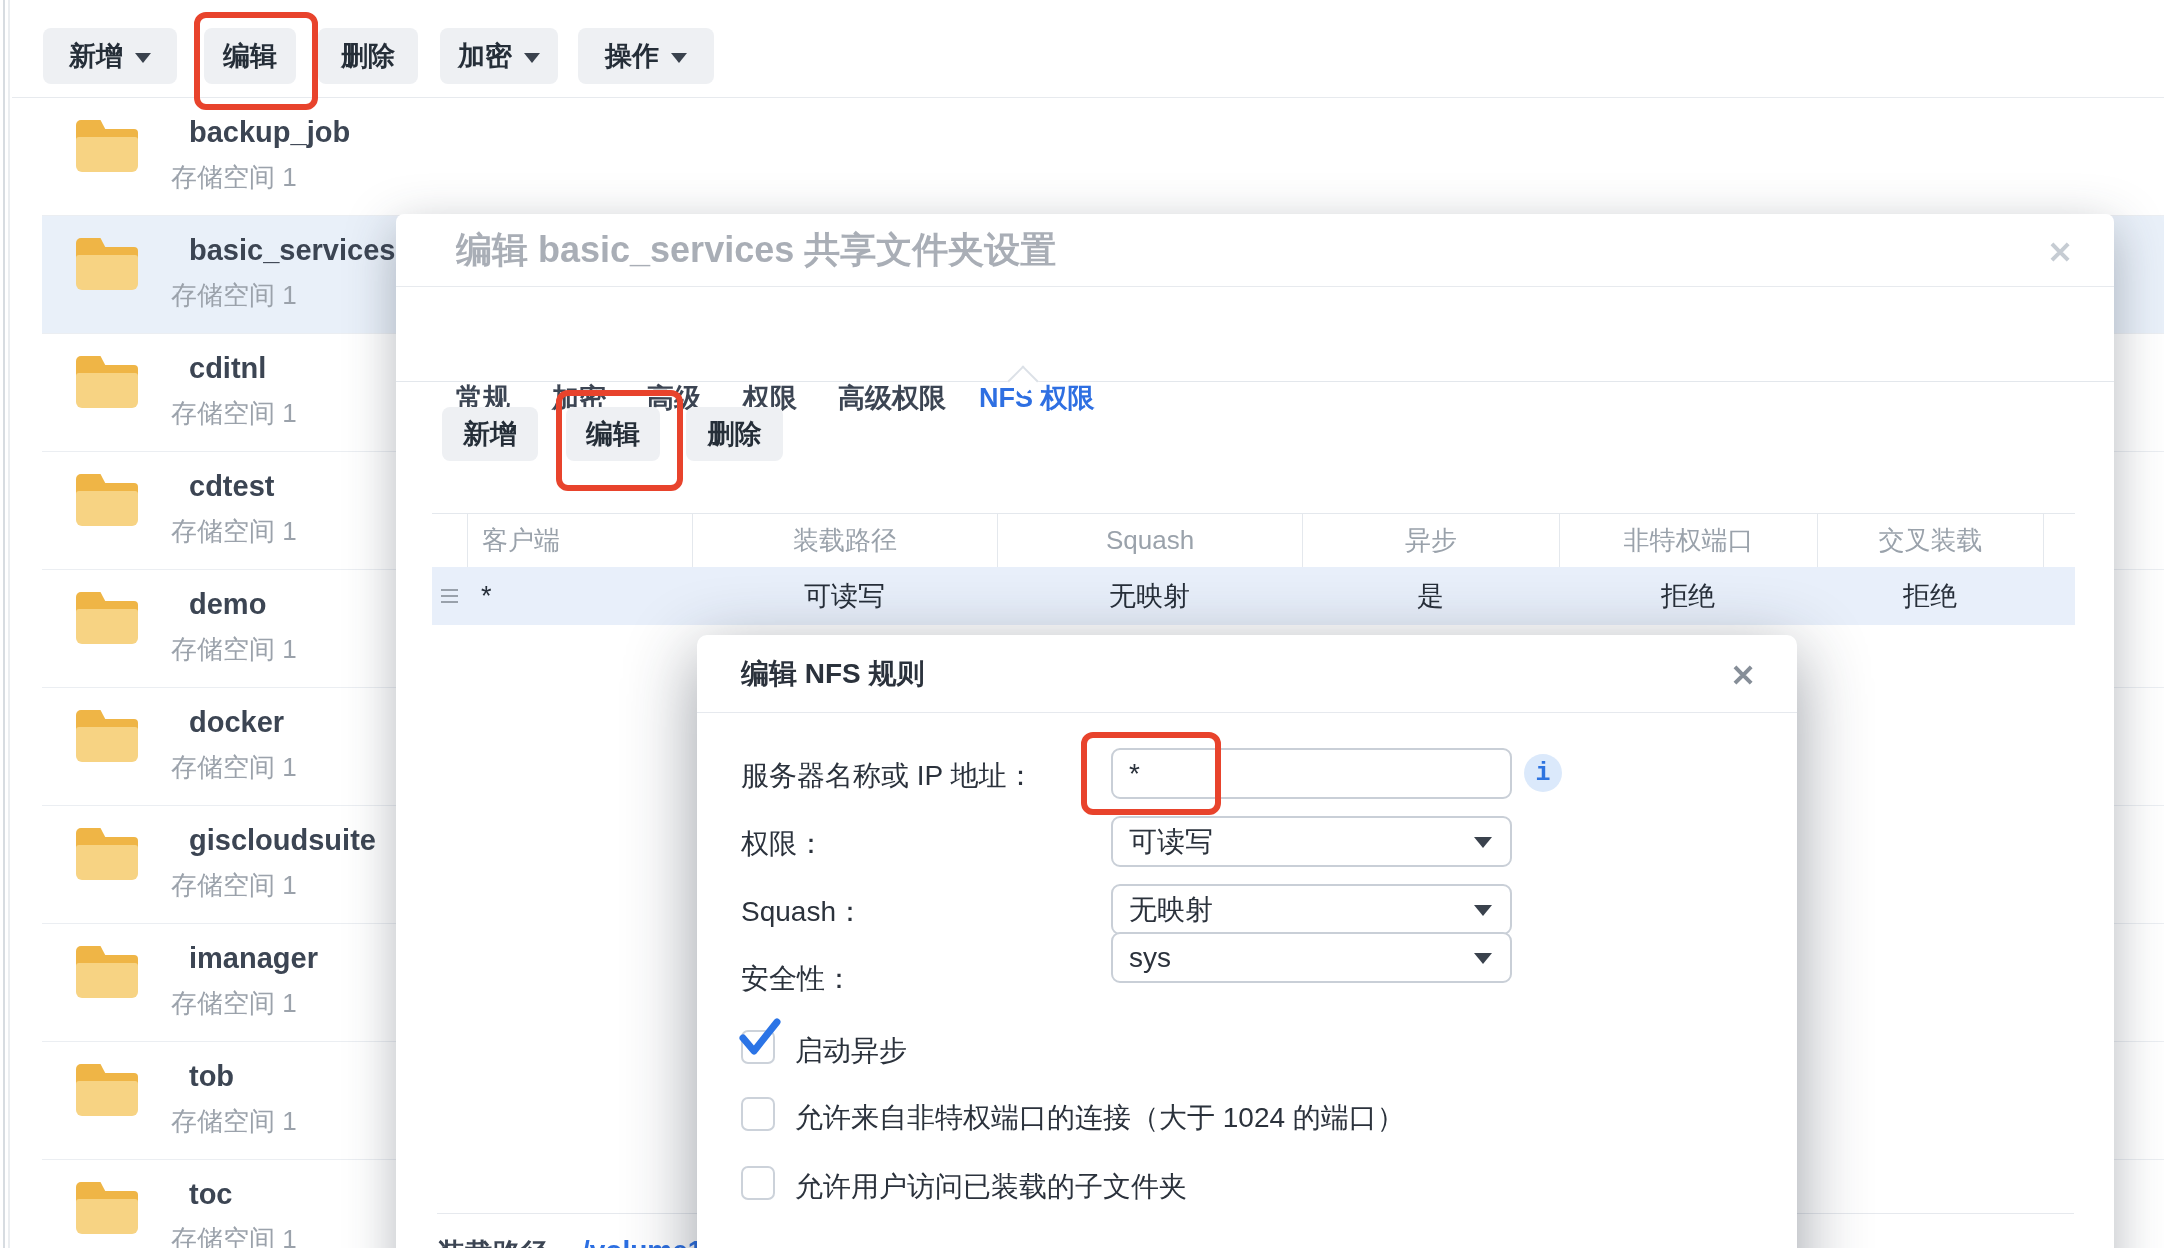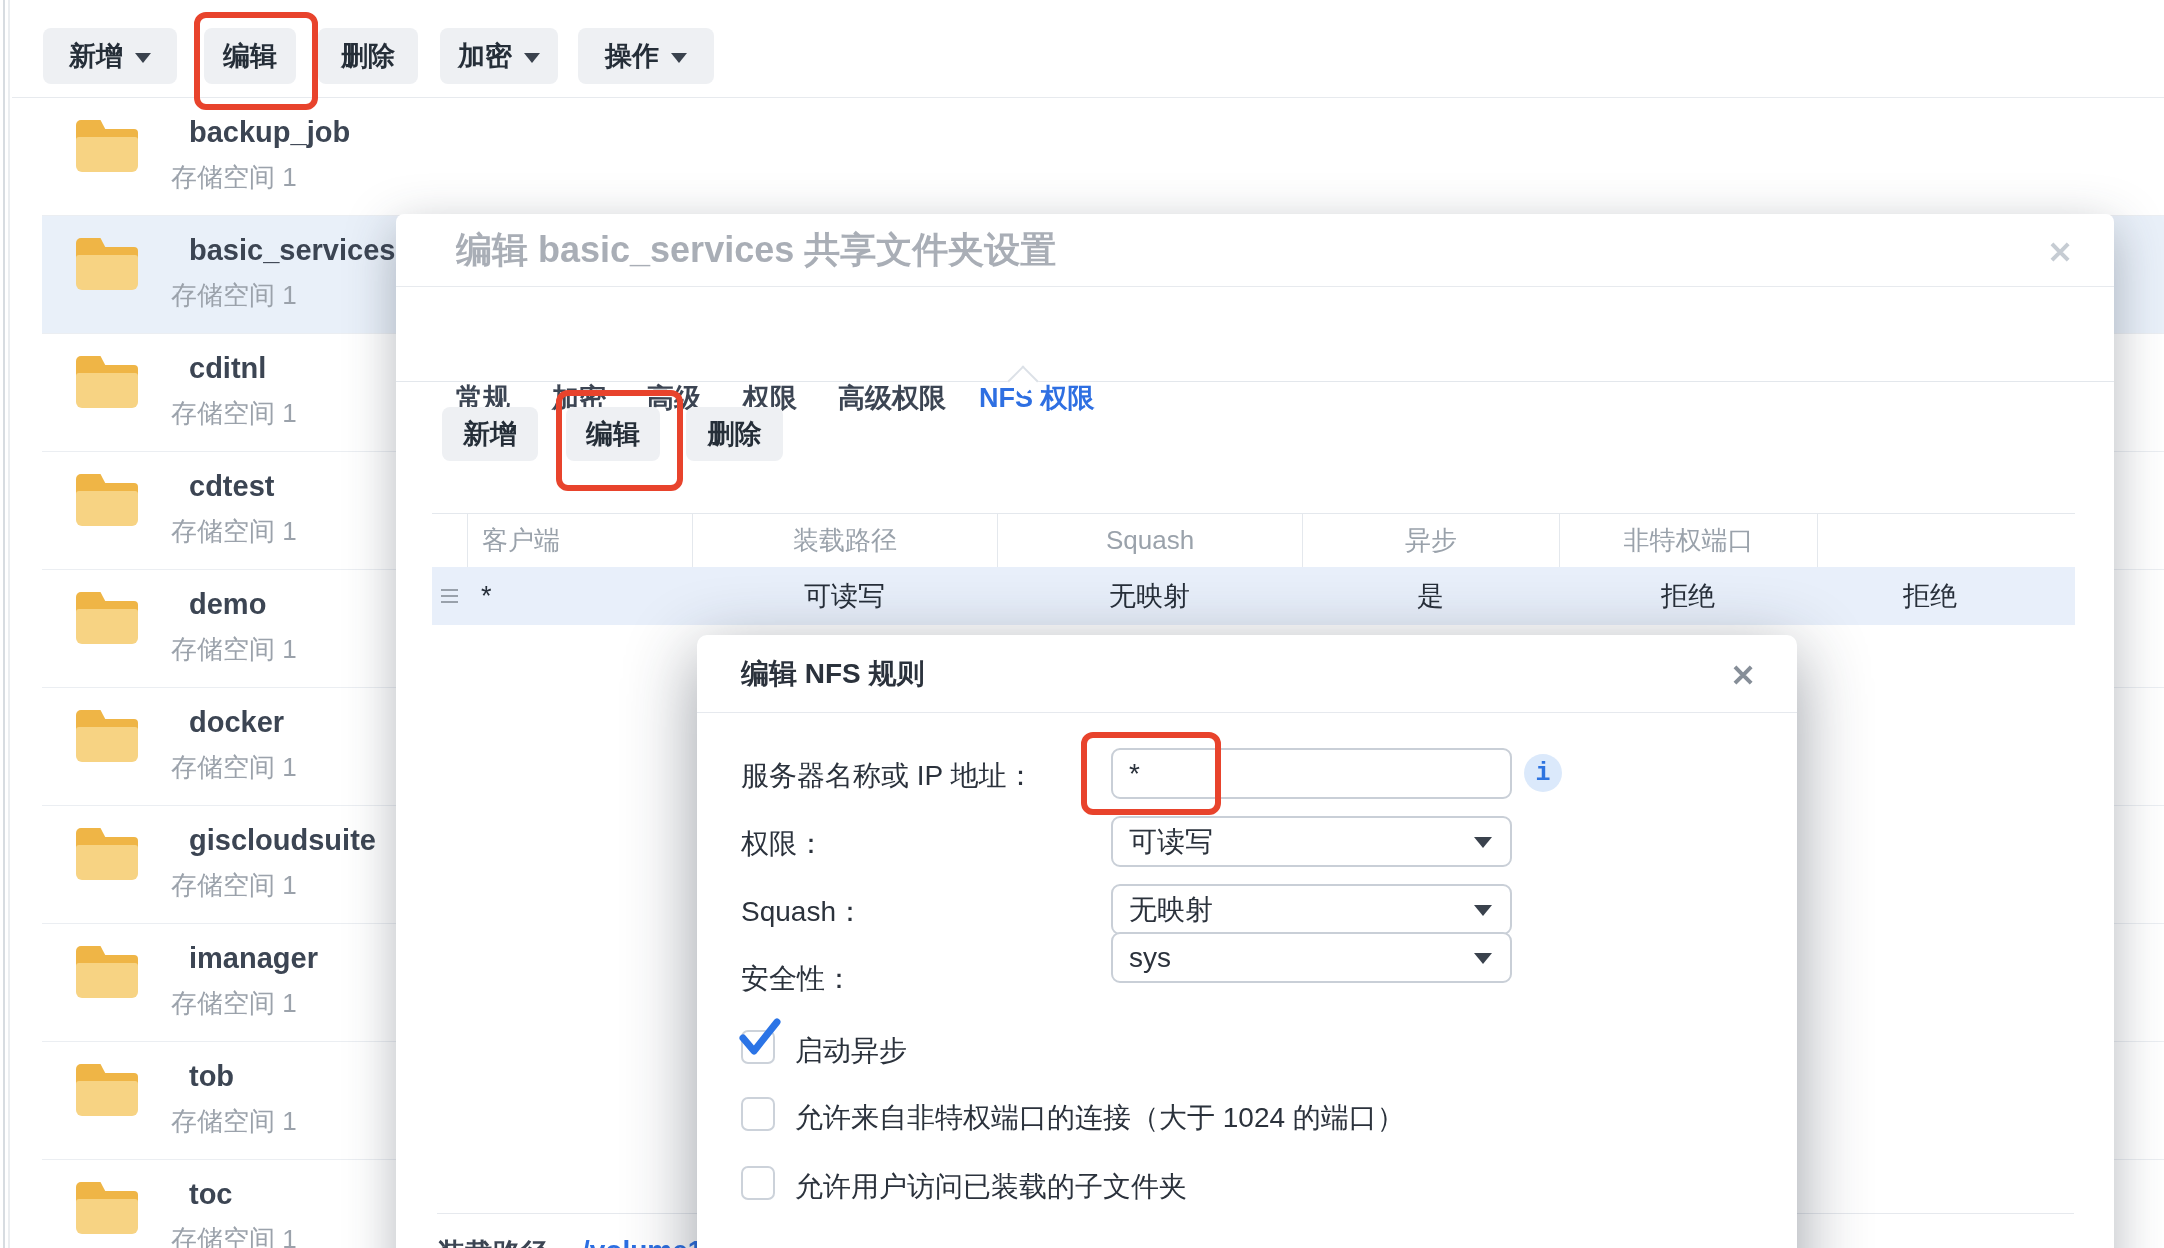--- a/index.html
+++ b/index.html
@@ -242,20 +242,21 @@
   <div class="annot" style="left:160px;top:176px;width:115px;height:89px;"></div>
 
   <div class="ntable">
     <div class="thead">
       <div class="th"></div>
       <div class="th l">客户端</div>
       <div class="th">装载路径</div>
       <div class="th">Squash</div>
       <div class="th">异步</div>
       <div class="th">非特权端口</div>
+      <div class="th">交叉装载</div>
       <div class="th"></div>
     </div>
     <div class="trow">
       <div class="td drag">
           <i></i>
           <i></i>
           <i></i>
         </div>
       <div class="td l">*</div>
       <div class="td">可读写</div>

